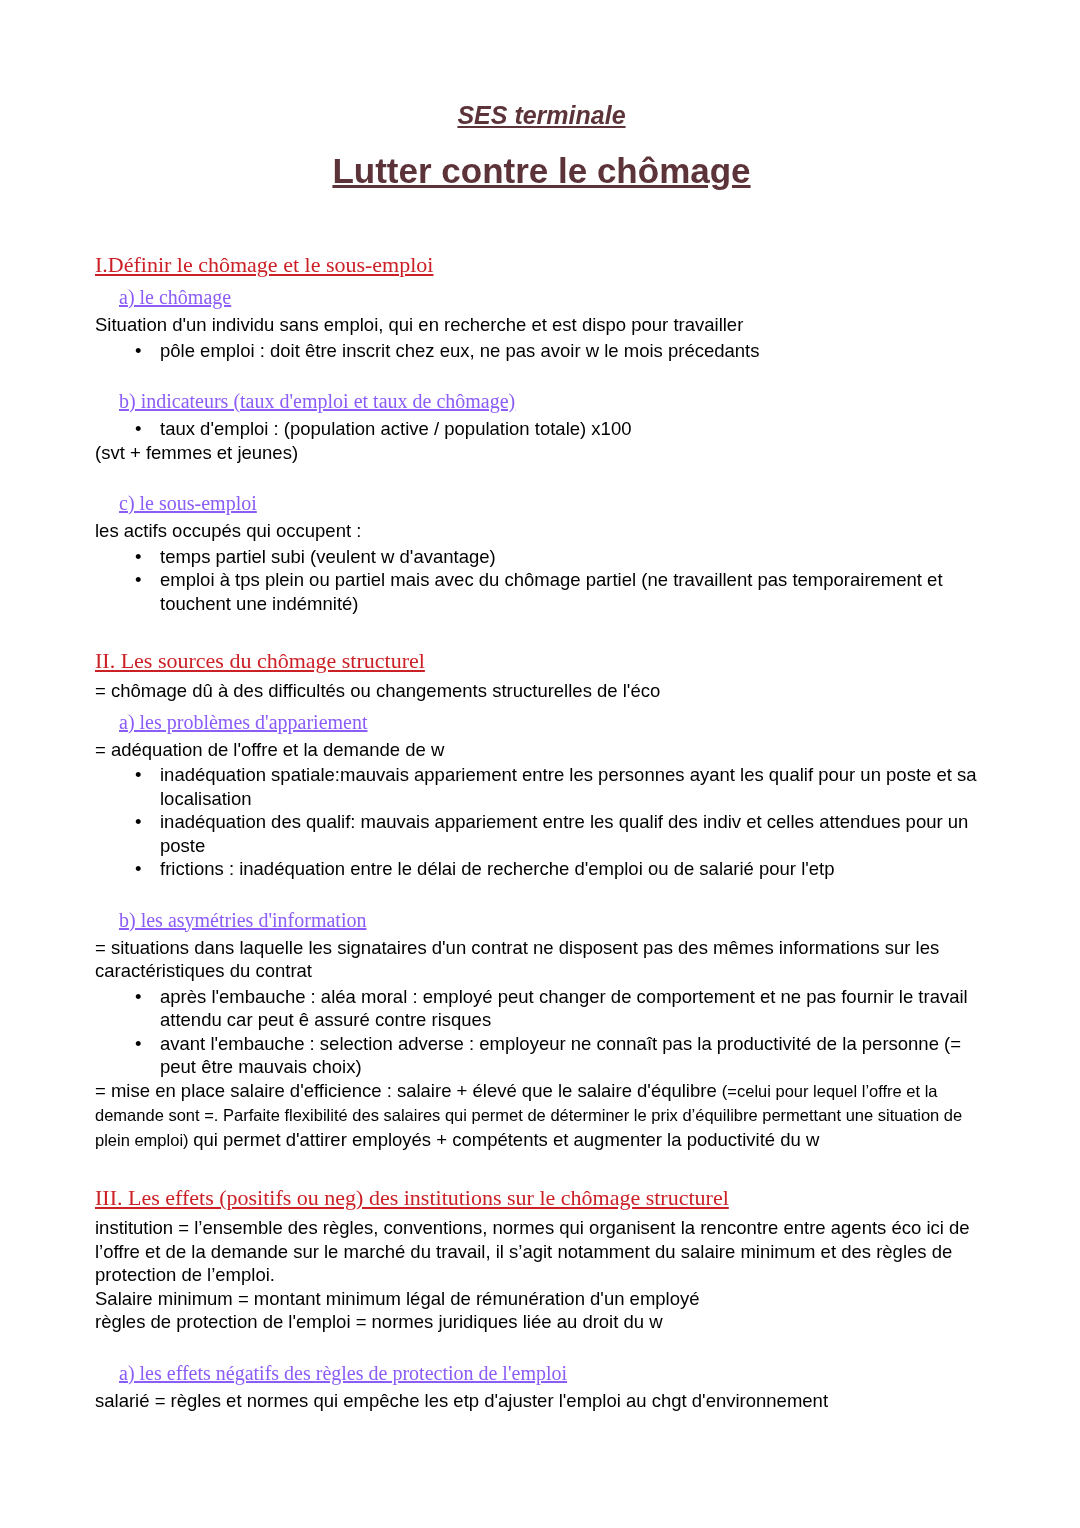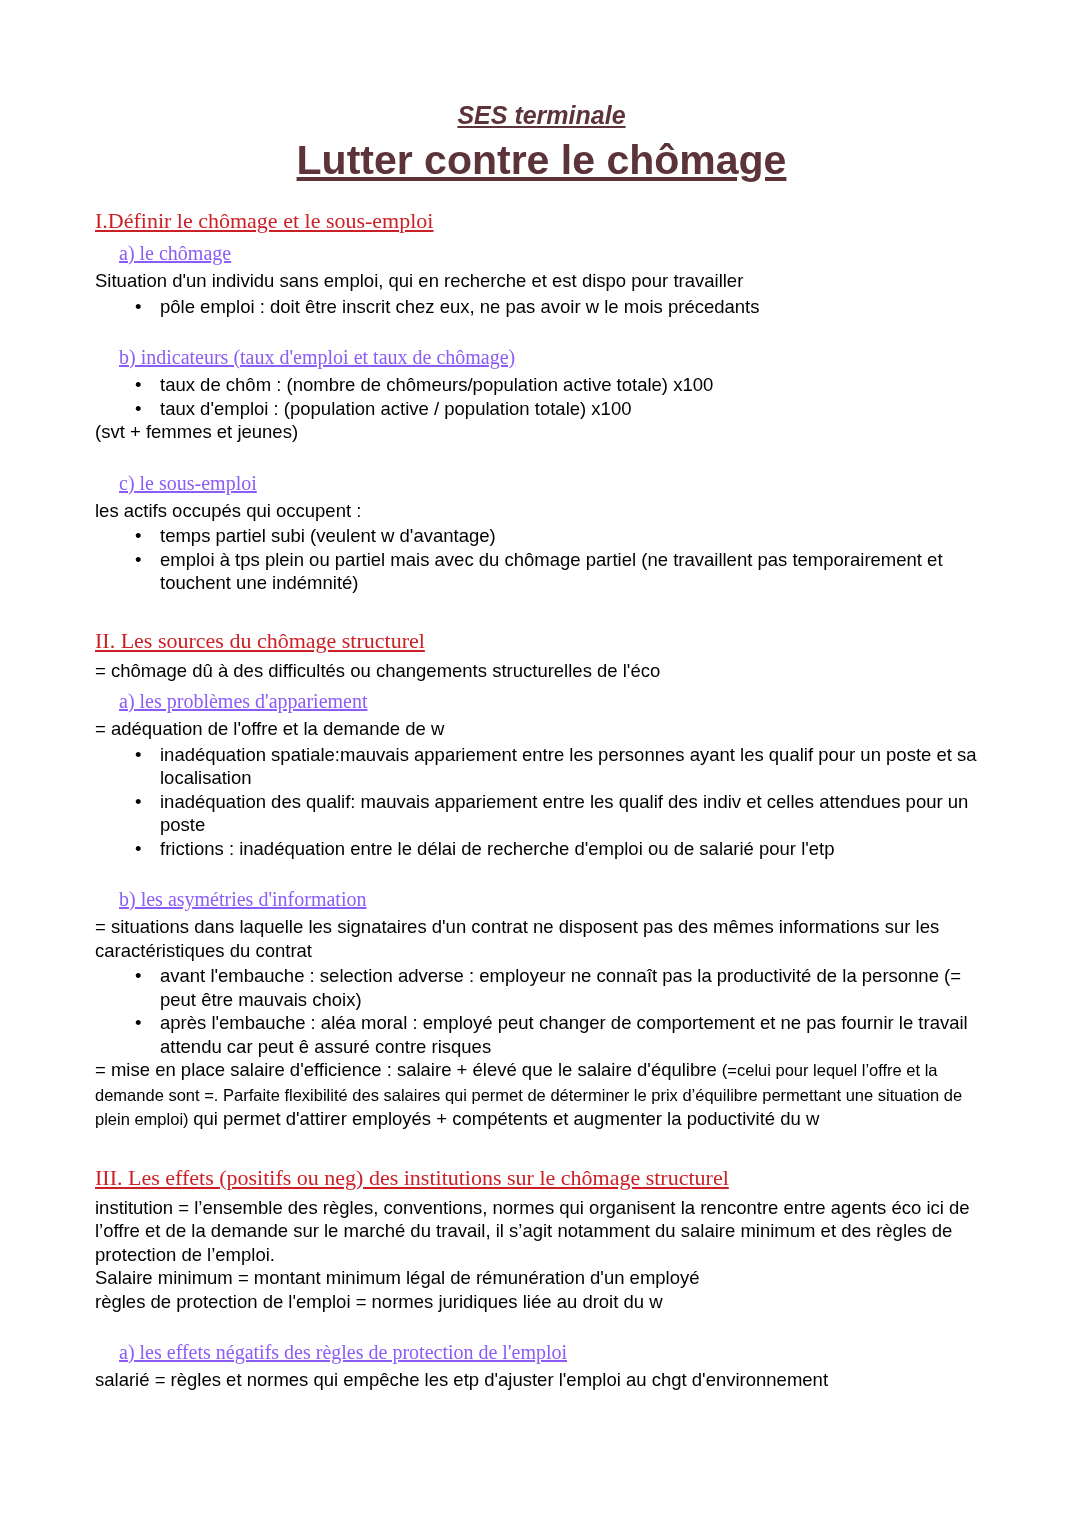--- a/index.html
+++ b/index.html
@@ -19,38 +19,38 @@
   .header { text-align: center; }
   .course-title {
     font-size: 25px;
     font-weight: bold;
     font-style: italic;
     color: #5b3338;
     text-decoration: underline;
     line-height: 30px;
   }
   .main-title {
-    font-size: 41px;
+    font-size: 35px;
     font-weight: bold;
     color: #5b3338;
     text-decoration: underline;
     line-height: 44px;
-    margin-top: 8px;
+    margin-top: 19px;
   }
   
   .section-h {
     font-family: "Liberation Serif", serif;
     font-size: 22px;
     font-weight: normal;
     color: #cc2027;
     text-decoration: underline;
     line-height: 27px;
     margin: 32px 0 5px 0;
   }
-  .section-h.first { margin-top: 25px; }
+  .section-h.first { margin-top: 58px; }
   .sub-h {
     font-family: "Liberation Serif", serif;
     font-size: 20px;
     font-weight: normal;
     color: #8b5cf6;
     text-decoration: underline;
     line-height: 25px;
     margin: 27px 0 3px 24px;
   }
   .sub-h.tight { margin-top: 7px; }
@@ -94,21 +94,20 @@
     <h2 class="section-h first">I.Définir le chômage et le sous-emploi</h2>
 
     <h3 class="sub-h tight">a) le chômage</h3>
     <p class="line">Situation d'un individu sans emploi, qui en recherche et est dispo pour travailler</p>
     <ul class="bullets">
       <li>pôle emploi : doit être inscrit chez eux, ne pas avoir w le mois précedants</li>
     </ul>
 
     <h3 class="sub-h">b) indicateurs (taux d'emploi et taux de chômage)</h3>
     <ul class="bullets">
-      <li>taux de chôm : (nombre de chômeurs/population active totale) x100</li>
       <li>taux d'emploi : (population active / population totale) x100</li>
     </ul>
     <p class="line">(svt + femmes et jeunes)</p>
 
     <h3 class="sub-h">c) le sous-emploi</h3>
     <p class="line">les actifs occupés qui occupent :</p>
     <ul class="bullets">
       <li>temps partiel subi (veulent w d'avantage)</li>
       <li>emploi à tps plein ou partiel mais avec du chômage partiel (ne travaillent pas temporairement et touchent une indémnité)</li>
     </ul>
@@ -120,22 +119,22 @@
     <p class="line">= adéquation de l'offre et la demande de w</p>
     <ul class="bullets">
       <li>inadéquation spatiale:mauvais appariement entre les personnes ayant les qualif pour un poste et sa localisation</li>
       <li>inadéquation des qualif: mauvais appariement entre les qualif des indiv et celles attendues pour un poste</li>
       <li>frictions : inadéquation entre le délai de recherche d'emploi ou de salarié pour l'etp</li>
     </ul>
 
     <h3 class="sub-h loose">b) les asymétries d'information</h3>
     <p class="line">= situations dans laquelle les signataires d'un contrat ne disposent pas des mêmes informations sur les caractéristiques du contrat</p>
     <ul class="bullets">
+      <li>après l'embauche : aléa moral : employé peut changer de comportement et ne pas fournir le travail attendu car peut ê assuré contre risques</li>
       <li>avant l'embauche : selection adverse : employeur ne connaît pas la productivité de la personne (= peut être mauvais choix)</li>
-      <li>après l'embauche : aléa moral : employé peut changer de comportement et ne pas fournir le travail attendu car peut ê assuré contre risques</li>
     </ul>
     <p class="para"><span>= mise en place salaire d'efficience : salaire + élevé que le salaire d'équlibre </span><span class="small-inline">(=celui pour lequel l’offre et la demande sont =. Parfaite flexibilité des salaires qui permet de déterminer le prix d’équilibre permettant une situation de plein emploi) </span><span> qui permet d'attirer employés + compétents et augmenter la poductivité du w</span></p>
 
     <h2 class="section-h">III. Les effets (positifs ou neg) des institutions sur le chômage structurel</h2>
     <p class="para">institution = l’ensemble des règles, conventions, normes qui organisent la rencontre entre agents éco ici de l’offre et de la demande sur le marché du travail, il s’agit notamment du salaire minimum et des règles de protection de l’emploi.</p>
     <p class="line">Salaire minimum = montant minimum légal de rémunération d'un employé</p>
     <p class="line">règles de protection de l'emploi = normes juridiques liée au droit du w</p>
 
     <h3 class="sub-h loose">a) les effets négatifs des règles de protection de l'emploi</h3>
     <p class="line">salarié = règles et normes qui empêche les etp d'ajuster l'emploi au chgt d'environnement</p>

